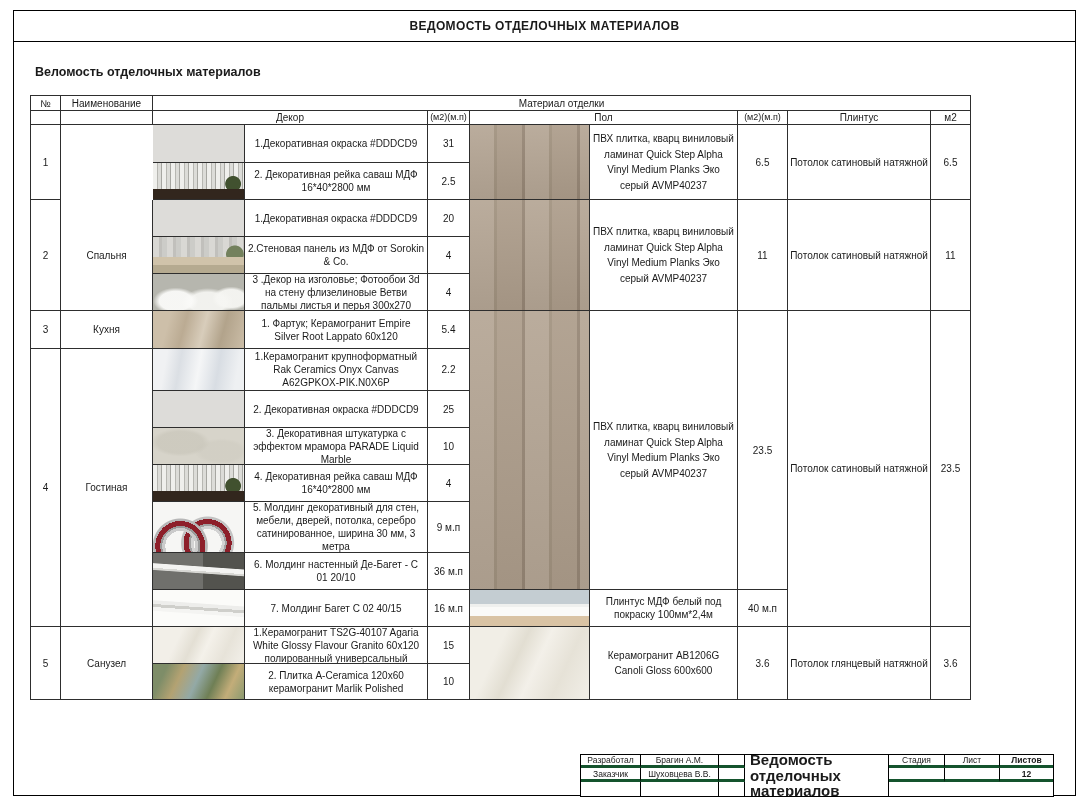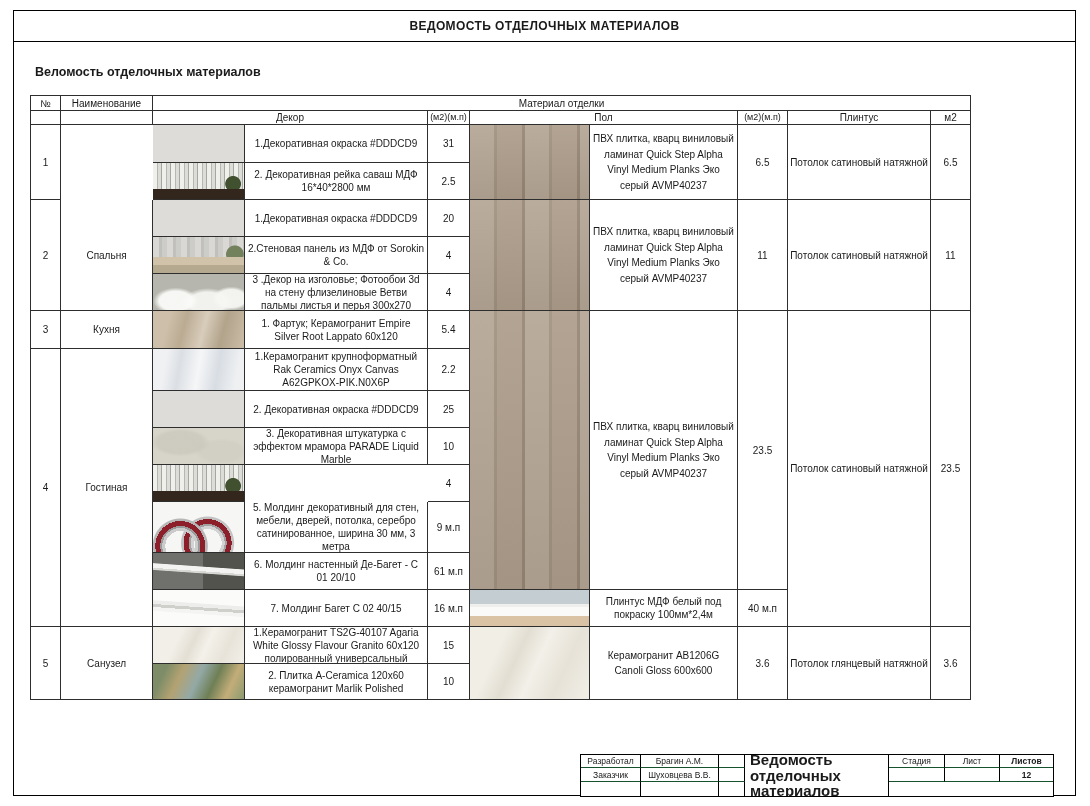--- a/index.html
+++ b/index.html
@@ -61,21 +61,21 @@
     linear-gradient(180deg,rgba(255,255,255,.07),rgba(0,0,0,.06)),
     repeating-linear-gradient(90deg,#b5a695 0 24px,#a1927f 24px 27px,#ad9d8b 27px 52px,#968675 52px 55px);}
   .img-plinth{background:linear-gradient(180deg,#c4cdd2 0 40%,#eff0ee 40% 48%,#fafaf8 48% 72%,#d9c3a4 72% 100%);}
   .img-floor-marble{background:linear-gradient(115deg,#f1eee6 0 25%,#e2ded2 40%,#f3f0e9 55%,#e6e2d7 75%,#efece4 95%);}
 
   
   .stamp{position:absolute;left:580px;top:754px;width:472px;height:41px;display:grid;
          grid-template-columns:60px 78px 26px 144px 56px 55px 53px;
          grid-template-rows:13px 14px 14px;
          border:1.5px solid #000;box-sizing:content-box;background:#fff;}
-  .s{border-right:1px solid #000;border-bottom:1px solid #14532d;box-sizing:border-box;
+  .s{border-right:1px solid #000;border-bottom:3px solid #14532d;box-sizing:border-box;
      display:flex;align-items:center;justify-content:center;font-size:8.5px;overflow:hidden;padding:0 2px;}
   .s.last-col{border-right:none;font-weight:bold;}
   .s.last-row{border-bottom:none;}
   .stamp-title{font-weight:bold;font-size:15px;line-height:1.05;justify-content:flex-start;text-align:left;padding-left:5px;}
 </style>
 </head>
 <body>
 
 <div class="sheet">
 
@@ -165,31 +165,32 @@
     <div class="c" style="grid-area:10/4/11/5">2. Декоративная окраска #DDDCD9</div>
     <div class="c" style="grid-area:10/5/11/6">25</div>
     <div class="c imgc" style="grid-area:11/3/12/4">
         <div class="fill img-plaster"></div>
       </div>
     <div class="c" style="grid-area:11/4/12/5">3. Декоративная штукатурка с эффектом мрамора PARADE Liquid Marble</div>
     <div class="c" style="grid-area:11/5/12/6">10</div>
     <div class="c imgc" style="grid-area:12/3/13/4">
         <div class="fill img-slats"></div>
       </div>
+    <div class="c" style="grid-area:12/4/13/5">4. Декоративная рейка саваш МДФ 16*40*2800 мм</div>
     <div class="c" style="grid-area:12/5/13/6">4</div>
     <div class="c imgc" style="grid-area:13/3/14/4">
         <div class="fill img-rolls"></div>
       </div>
     <div class="c" style="grid-area:13/4/14/5">5. Молдинг декоративный для стен, мебели, дверей, потолка, серебро сатинированное, ширина 30 мм, 3 метра</div>
     <div class="c" style="grid-area:13/5/14/6">9 м.п</div>
     <div class="c imgc" style="grid-area:14/3/15/4">
         <div class="fill img-corner"></div>
       </div>
     <div class="c" style="grid-area:14/4/15/5">6. Молдинг настенный Де-Багет - С 01 20/10</div>
-    <div class="c" style="grid-area:14/5/15/6">61 м.п</div>
+    <div class="c" style="grid-area:14/5/15/6">36 м.п</div>
     <div class="c imgc" style="grid-area:15/3/16/4">
         <div class="fill img-baget"></div>
       </div>
     <div class="c" style="grid-area:15/4/16/5">7. Молдинг Багет  С 02 40/15</div>
     <div class="c" style="grid-area:15/5/16/6">16 м.п</div>
 
     <div class="c imgc" style="grid-area:8/6/15/7">
         <div class="fill img-wood"></div>
       </div>
     <div class="c lh15" style="grid-area:8/7/15/8">ПВХ плитка, кварц виниловый ламинат Quick Step Alpha Vinyl Medium Planks Эко серый AVMP40237</div>

